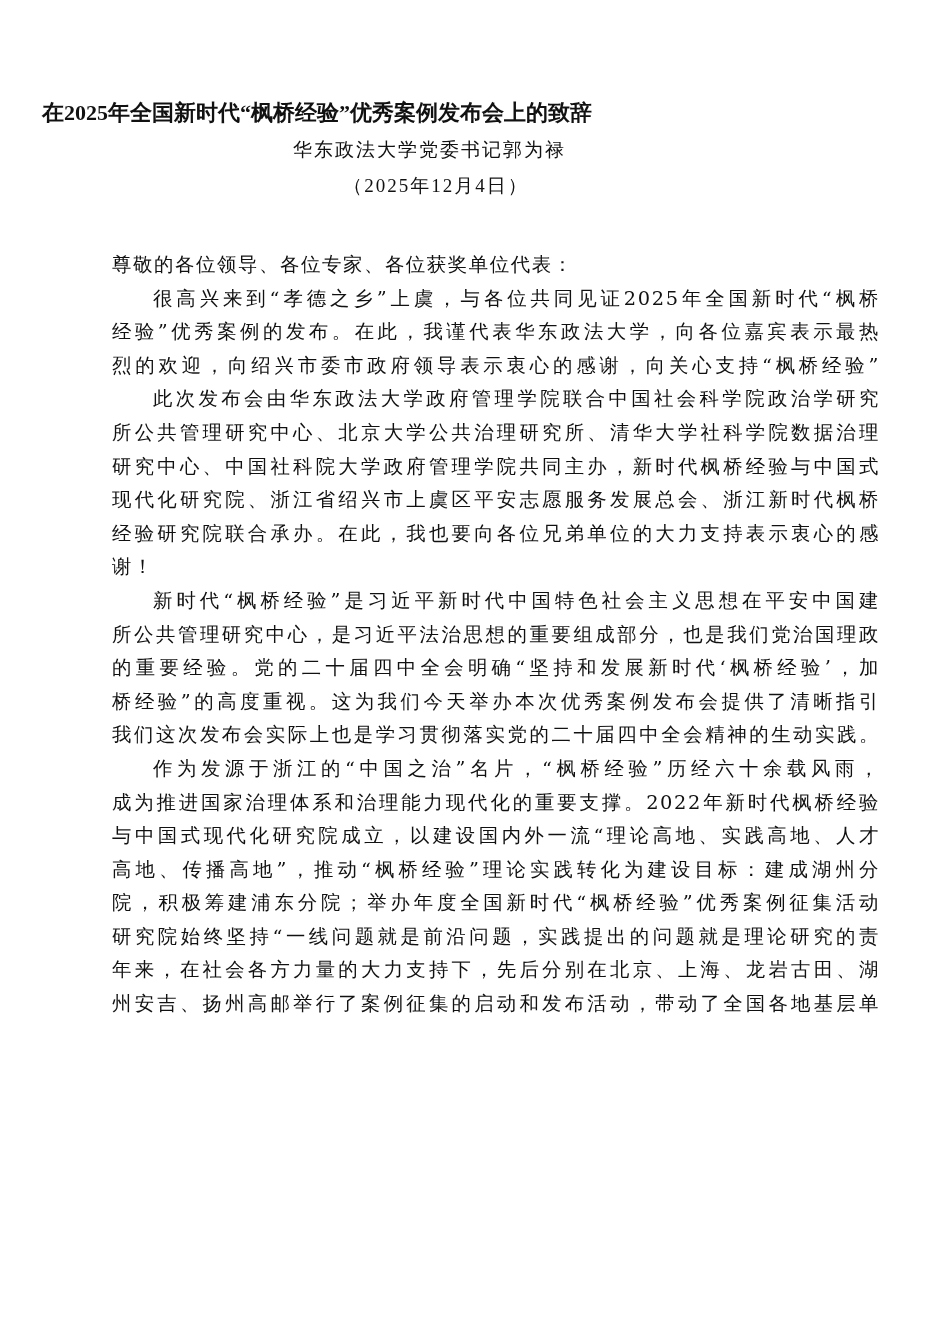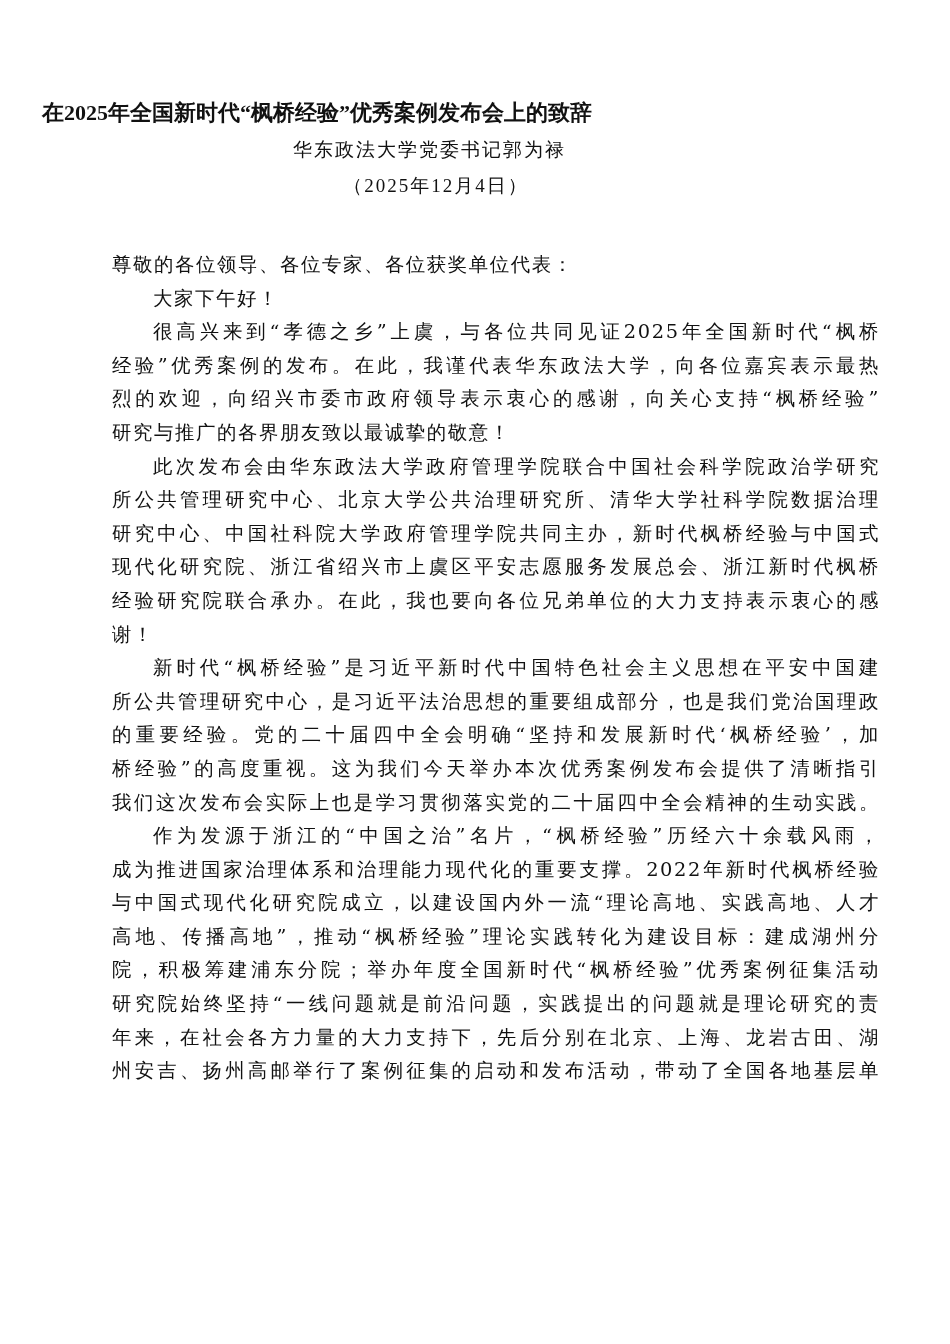--- a/index.html
+++ b/index.html
@@ -83,25 +83,23 @@
 </head>
 <body>
 
 <div class="page">
   <div class="title">在2025年全国新时代“枫桥经验”优秀案例发布会上的致辞</div>
   <div class="author">华东政法大学党委书记郭为禄</div>
   <div class="date">（2025年12月4日）</div>
 
   <div class="body-text" id="body-text">
       <div class="line last">尊敬的各位领导、各位专家、各位获奖单位代表：</div>
-      <div class="line indent last">大家下午好！</div>
       <div class="line indent">很高兴来到“孝德之乡”上虞，与各位共同见证2025年全国新时代“枫桥</div>
       <div class="line">经验”优秀案例的发布。在此，我谨代表华东政法大学，向各位嘉宾表示最热</div>
       <div class="line">烈的欢迎，向绍兴市委市政府领导表示衷心的感谢，向关心支持“枫桥经验”</div>
-      <div class="line last">研究与推广的各界朋友致以最诚挚的敬意！</div>
       <div class="line indent">此次发布会由华东政法大学政府管理学院联合中国社会科学院政治学研究</div>
       <div class="line">所公共管理研究中心、北京大学公共治理研究所、清华大学社科学院数据治理</div>
       <div class="line">研究中心、中国社科院大学政府管理学院共同主办，新时代枫桥经验与中国式</div>
       <div class="line">现代化研究院、浙江省绍兴市上虞区平安志愿服务发展总会、浙江新时代枫桥</div>
       <div class="line">经验研究院联合承办。在此，我也要向各位兄弟单位的大力支持表示衷心的感</div>
       <div class="line last">谢！</div>
       <div class="line indent">新时代“枫桥经验”是习近平新时代中国特色社会主义思想在平安中国建</div>
       <div class="line">所公共管理研究中心，是习近平法治思想的重要组成部分，也是我们党治国理政</div>
       <div class="line">的重要经验。党的二十届四中全会明确“坚持和发展新时代‘枫桥经验’，加</div>
       <div class="line">桥经验”的高度重视。这为我们今天举办本次优秀案例发布会提供了清晰指引</div>

